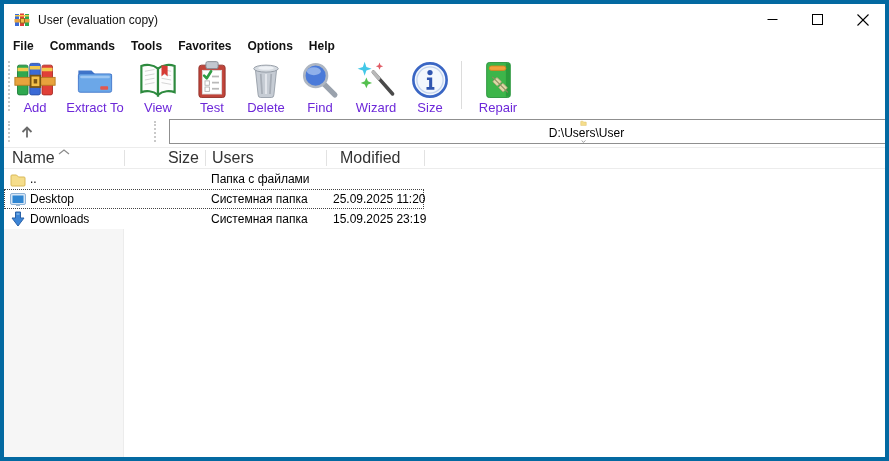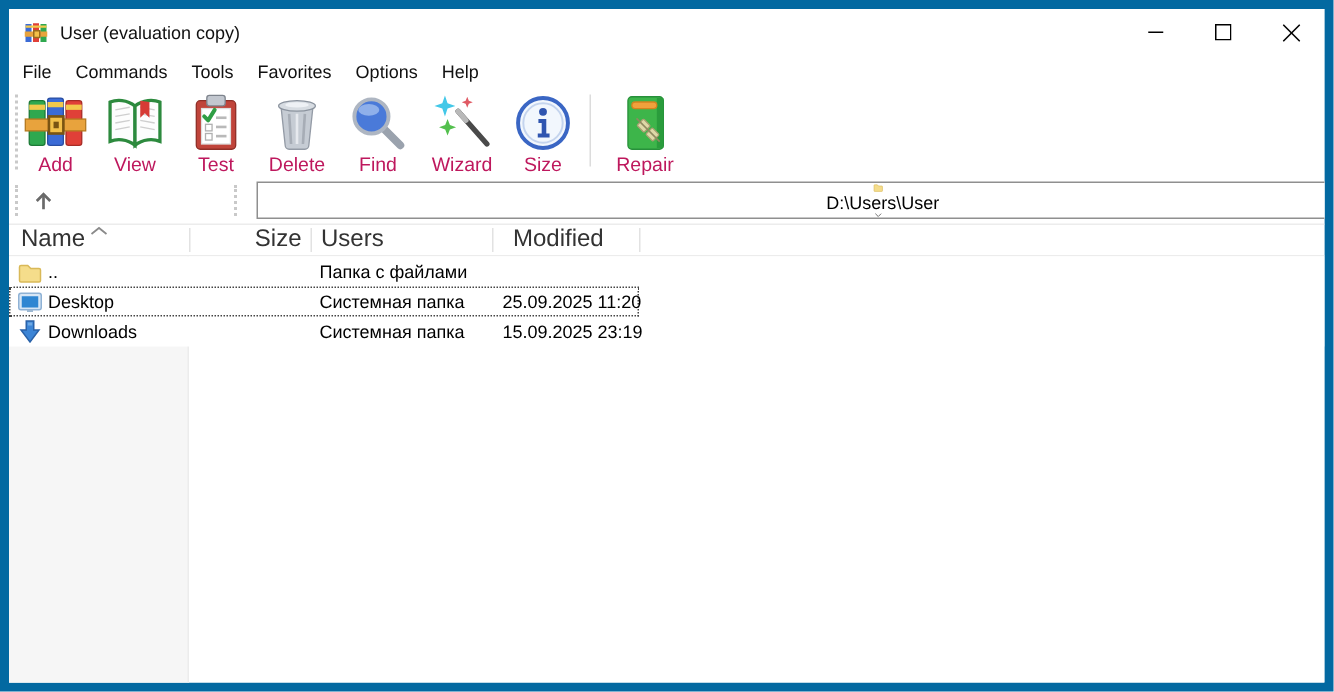--- a/index.html
+++ b/index.html
@@ -1,37 +1,37 @@
 <!DOCTYPE html>
 <html><head>
 <meta charset="utf-8">
 <style>
   * { margin:0; padding:0; box-sizing:border-box; }
   body { font-family:"Liberation Sans","DejaVu Sans",sans-serif; background:#fff; }
-  .window{ position:relative; width:889px; height:461px; border:6px solid #0369a1;
+  .window{ position:relative; width:889px; height:461px; border:4px solid #0369a1;
            background:#fff; overflow:hidden; font-size:12px; color:#000; }
 
   
   .titlebar{ height:31px; display:flex; align-items:center; background:#fff; }
   .app-icon{ margin-left:10px; width:16px; height:16px; flex:0 0 auto; }
   .title-text{ margin-left:8px; font-size:12px; color:#111; }
   .win-controls{ margin-left:auto; display:flex; height:100%; }
   .win-btn{ width:45px; height:100%; display:flex; align-items:center; justify-content:center; }
 
   
-  .menubar{ height:21px; display:flex; align-items:center; background:#fff; padding-left:1px; }
+  .menubar{ height:21px; display:flex; align-items:center; background:#fff; padding-left:1px;font-weight:bold; }
   .menu-item{ padding:2px 8px; font-size:12px; color:#111; }
 
   
   .toolbar{ height:60px; display:flex; align-items:flex-start; background:#fff; position:relative; }
   .gripper{ border-left:2px dotted #c9c9c9; width:2px; }
   .toolbar .gripper{ margin:5px 0 0 4px; height:50px; }
   .tool-btn{ display:flex; flex-direction:column; align-items:center; padding-top:3px; }
   .tool-btn svg{ width:42px; height:42px; }
-  .tool-label{ font-size:13px; color:#be185d; margin-top:-1px; }
+  .tool-label{ font-size:13px; color:#6d28d9; margin-top:-1px; }
   .tool-sep{ width:1px; background:#dcdcdc; height:48px; margin:5px 7px 0 7px; }
   .w-add{width:50px}.w-extract{width:70px}.w-test{width:52px}.w-view{width:56px}
   .w-delete{width:56px}.w-find{width:52px}.w-wizard{width:60px}.w-info{width:48px}.w-repair{width:58px}
 
   
   .addressrow{ height:31px; position:relative; background:#fff; }
   .addr-grip1{ position:absolute; left:4px; top:5px; height:21px; }
   .up-btn{ position:absolute; left:8px; top:3px; width:30px; height:25px;
            display:flex; align-items:center; justify-content:center; background:#fff; }
   .addr-grip2{ position:absolute; left:150px; top:5px; height:21px; }
@@ -120,20 +120,29 @@
         <rect x="18" y="8" width="12" height="4" fill="#f2c94c"></rect>
         <rect x="32" y="7" width="12" height="34" rx="2" fill="#e04038" stroke="#a82c26"></rect>
         <rect x="32" y="10" width="12" height="4" fill="#f2c94c"></rect>
         <rect x="1" y="21" width="46" height="9" fill="#e8a33d" stroke="#b57a20"></rect>
         <rect x="19" y="19" width="11" height="13" fill="#f3c04a" stroke="#7a5412" stroke-width="2"></rect>
         <rect x="22.5" y="23" width="4" height="5" fill="#7a5412"></rect>
       </svg>
       <span class="tool-label">Add</span>
     </div>
 
+    <div class="tool-btn w-extract">
+      <svg viewBox="0 0 48 48">
+        <path d="M5 13 h15 l4 4 h19 v6 H5 z" fill="#3f74c9"></path>
+        <rect x="5" y="17" width="38" height="21" rx="2" fill="#6ba7e8" stroke="#3f74c9"></rect>
+        <rect x="7" y="19" width="34" height="3" rx="1.5" fill="#9cc6f2"></rect>
+        <rect x="30" y="31" width="9" height="4" rx="1" fill="#e2574c"></rect>
+      </svg>
+      <span class="tool-label">Extract To</span>
+    </div>
 
     <div class="tool-btn w-view">
       <svg viewBox="0 0 48 48">
         <path d="M24 11 C18 6 10 6 5 8 V38 C10 36 18 36 24 41 Z" fill="#fdfdfd" stroke="#2d8a3e" stroke-width="2.5"></path>
         <path d="M24 11 C30 6 38 6 43 8 V38 C38 36 30 36 24 41 Z" fill="#fdfdfd" stroke="#2d8a3e" stroke-width="2.5"></path>
         <line x1="9" y1="14" x2="20" y2="12" stroke="#cfcfcf"></line>
           <line x1="9" y1="19" x2="20" y2="17" stroke="#cfcfcf"></line>
         <line x1="9" y1="24" x2="20" y2="22" stroke="#cfcfcf"></line>
           <line x1="9" y1="29" x2="20" y2="27" stroke="#cfcfcf"></line>
         <line x1="28" y1="12" x2="39" y2="14" stroke="#cfcfcf"></line>

